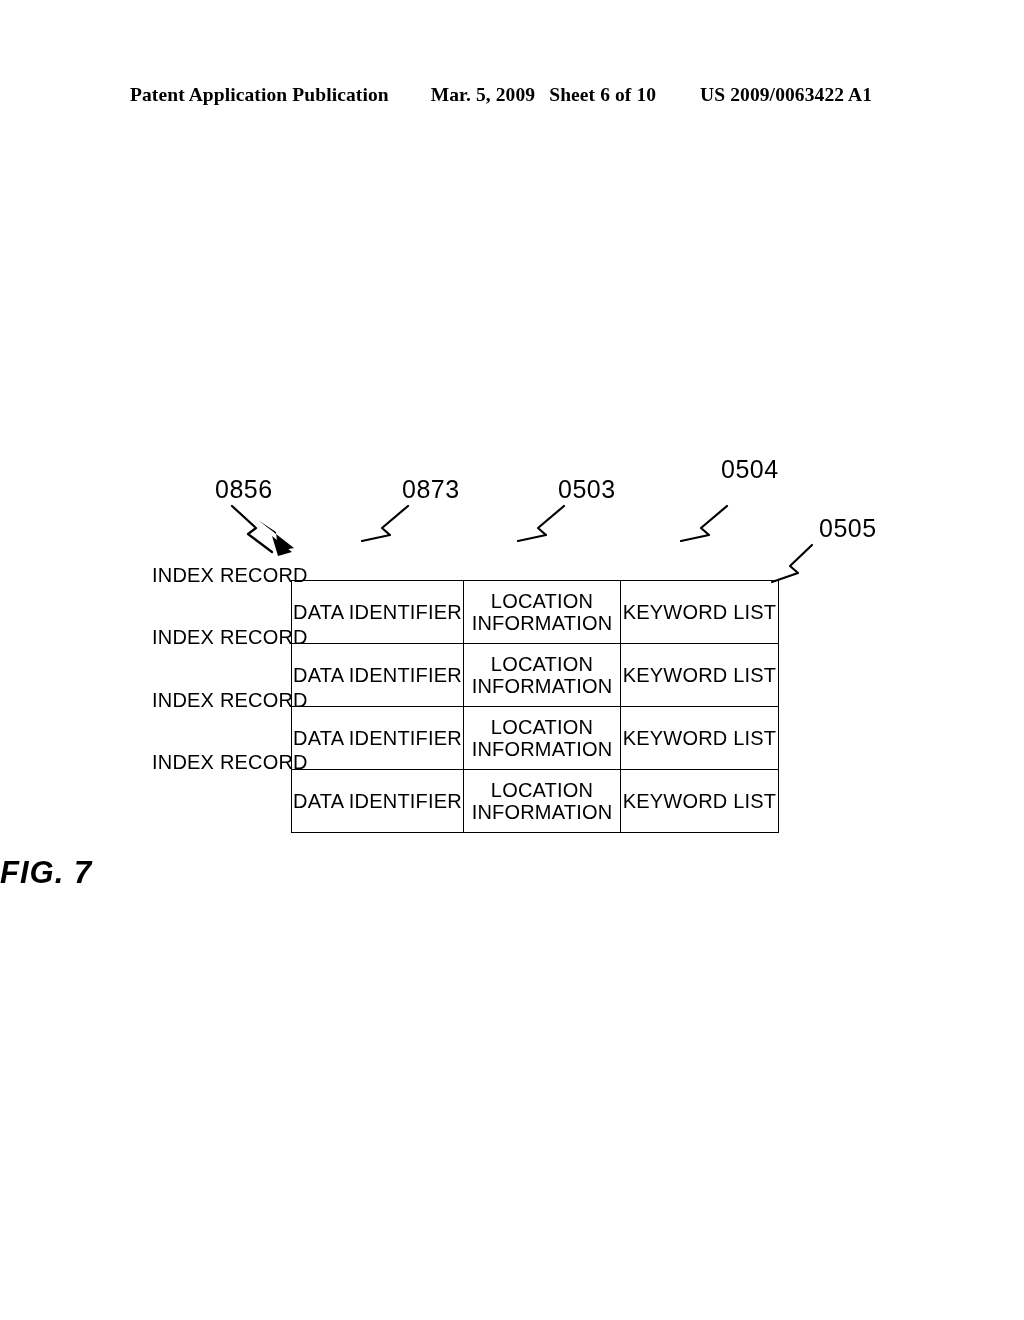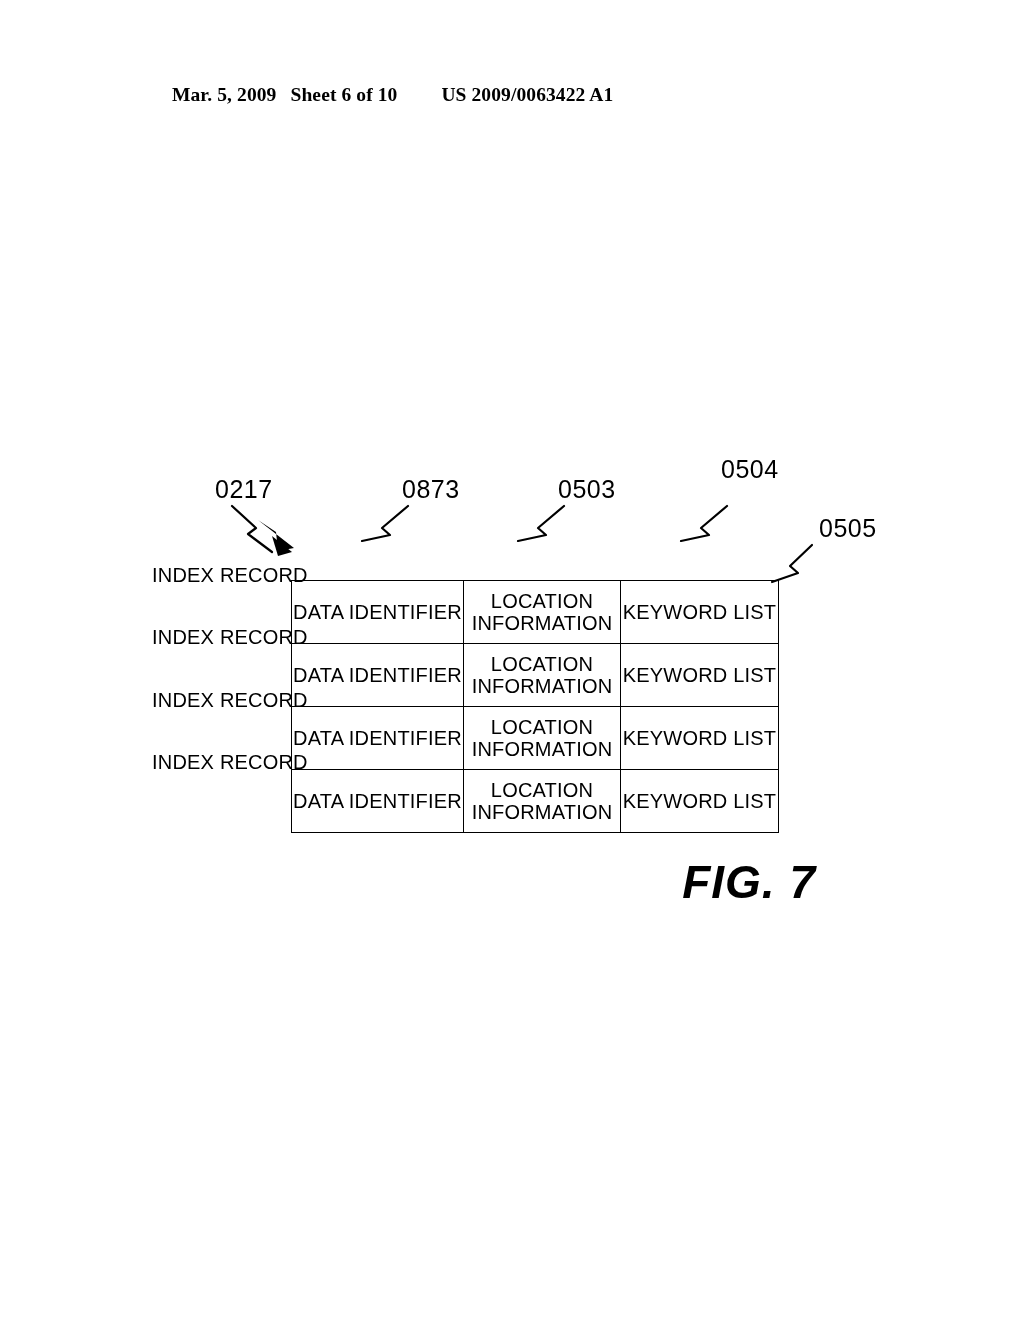--- a/index.html
+++ b/index.html
@@ -112,32 +112,33 @@
   .col-loc  { width: 156px; }
   .col-kw   { width: 157px; }
   .cell-2line span { display: block; }
 
   
   .fig-caption {
     position: absolute;
     left: 0;
     top: 855px;
     width: 816px;
-    text-align: right;
+    text-align: left;
     font-family: "Liberation Sans", sans-serif;
     font-weight: bold;
     font-style: italic;
-    font-size: 46px;
+    font-size: 31px;
     letter-spacing: 1px;
   }
 </style>
 </head>
 <body>
 
 <div class="page-header">
+  <span class="hdr-pub">Patent Application Publication</span>
   <span class="hdr-date">Mar. 5, 2009</span>
   <span class="hdr-sheet">Sheet 6 of 10</span>
   <span class="hdr-docnum">US 2009/0063422 A1</span>
 </div>
 
 <div class="figure">
 
   <svg class="leaders" width="1024" height="1320" viewBox="0 0 1024 1320" fill="none">
 
     <g>
@@ -148,21 +149,21 @@
 
     <path d="M 408 506 L 382 528 L 390 535 L 362 541" stroke="#000" stroke-width="2.2" fill="none" stroke-linecap="round" stroke-linejoin="round"></path>
 
     <path d="M 564 506 L 538 528 L 546 535 L 518 541" stroke="#000" stroke-width="2.2" fill="none" stroke-linecap="round" stroke-linejoin="round"></path>
 
     <path d="M 727 506 L 701 528 L 709 535 L 681 541" stroke="#000" stroke-width="2.2" fill="none" stroke-linecap="round" stroke-linejoin="round"></path>
 
     <path d="M 812 545 L 790 566 L 798 573 L 772 582" stroke="#000" stroke-width="2.2" fill="none" stroke-linecap="round" stroke-linejoin="round"></path>
   </svg>
 
-  <div class="ref ref-0501">0217</div>
+  <div class="ref ref-0501">0856</div>
   <div class="ref ref-0502">0873</div>
   <div class="ref ref-0503">0503</div>
   <div class="ref ref-0504">0504</div>
   <div class="ref ref-0505">0505</div>
 
   <div class="row-label r0">INDEX RECORD</div>
   <div class="row-label r1">INDEX RECORD</div>
   <div class="row-label r2">INDEX RECORD</div>
   <div class="row-label r3">INDEX RECORD</div>
 

